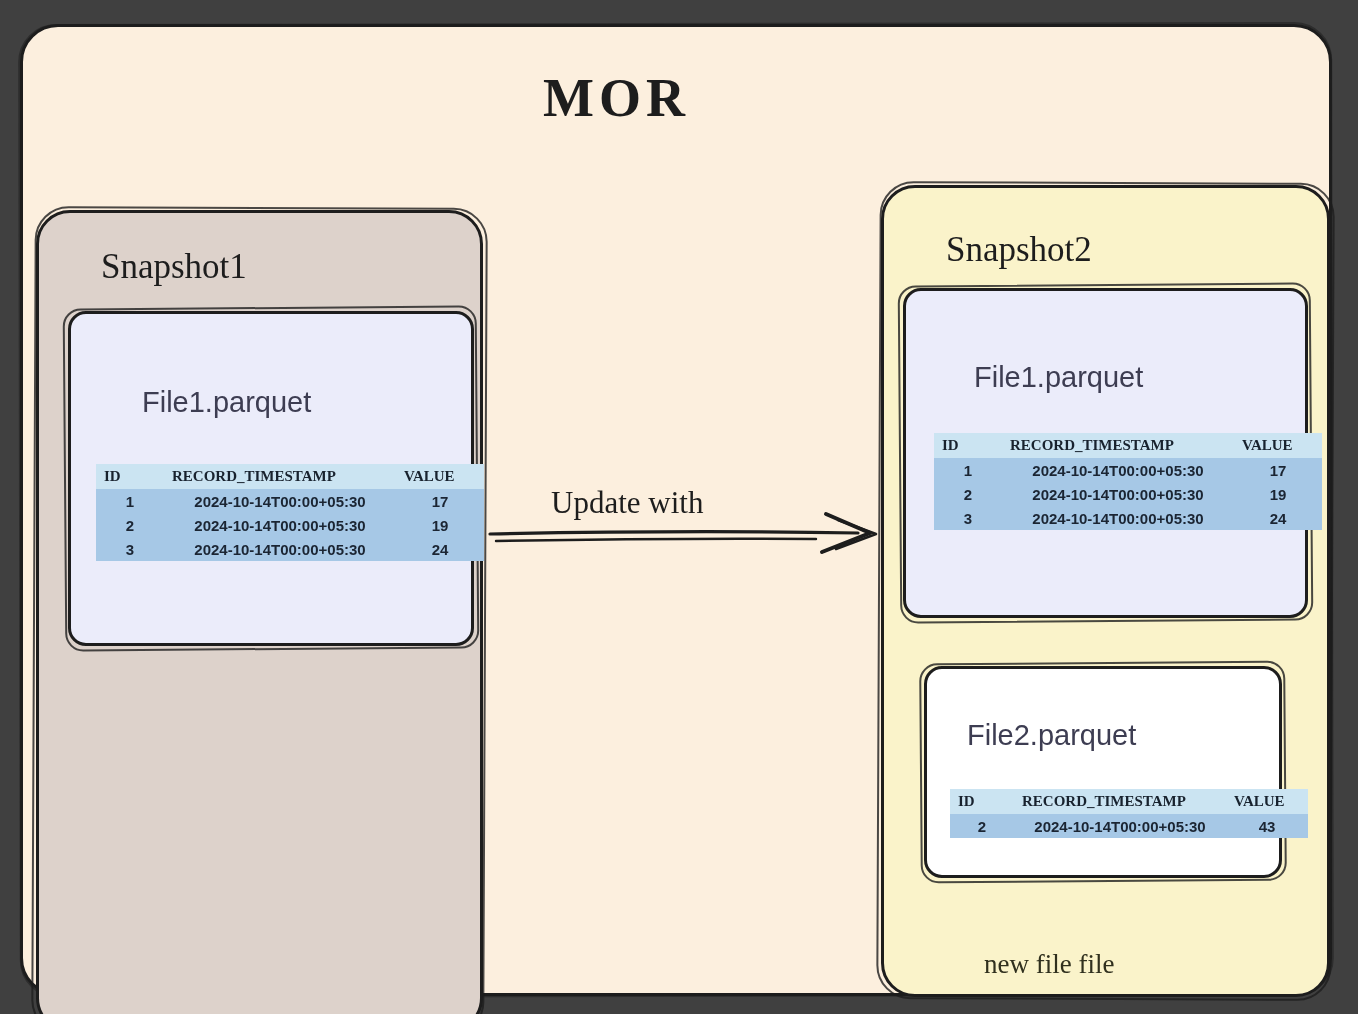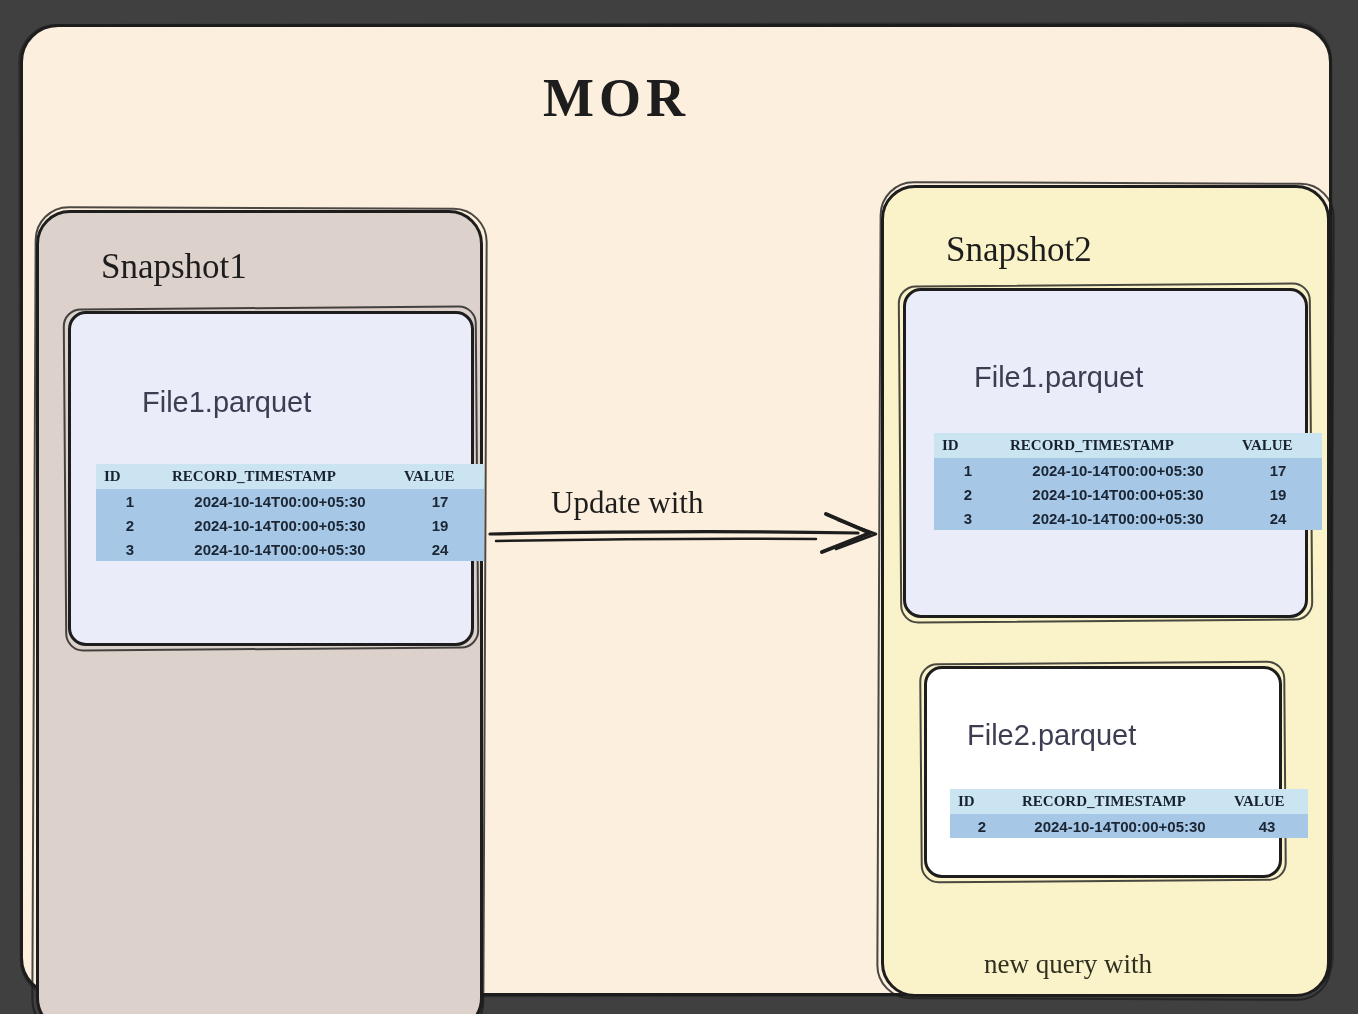--- a/index.html
+++ b/index.html
@@ -154,19 +154,19 @@
             <tr>
               <td>2</td>
               <td>2024-10-14T00:00+05:30</td>
               <td>43</td>
             </tr>
           </tbody>
         </table>
       </div>
 
       <div class="hand annotation" style="left:100px; top:718px;">
-        <span>new query with</span><br>
+        <span>new file file</span><br>
         
       </div>
     </div>
 
   </div>
 </div>
 
 </body></html>

